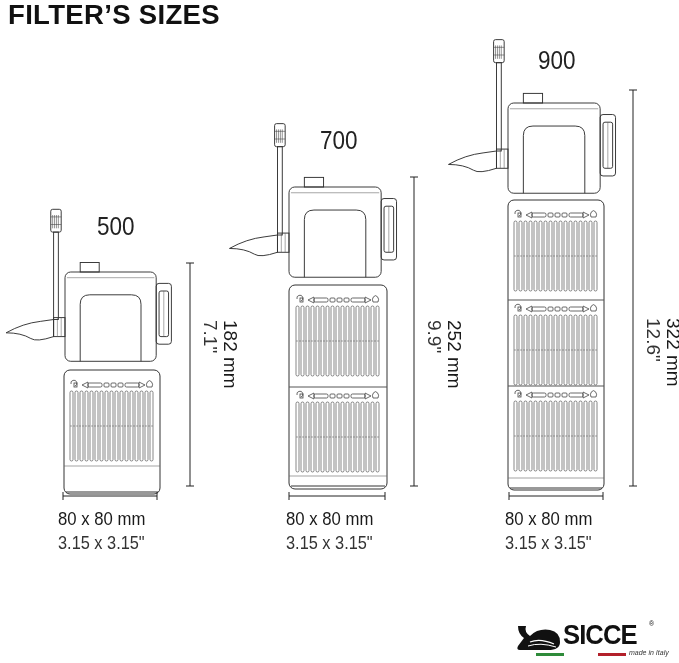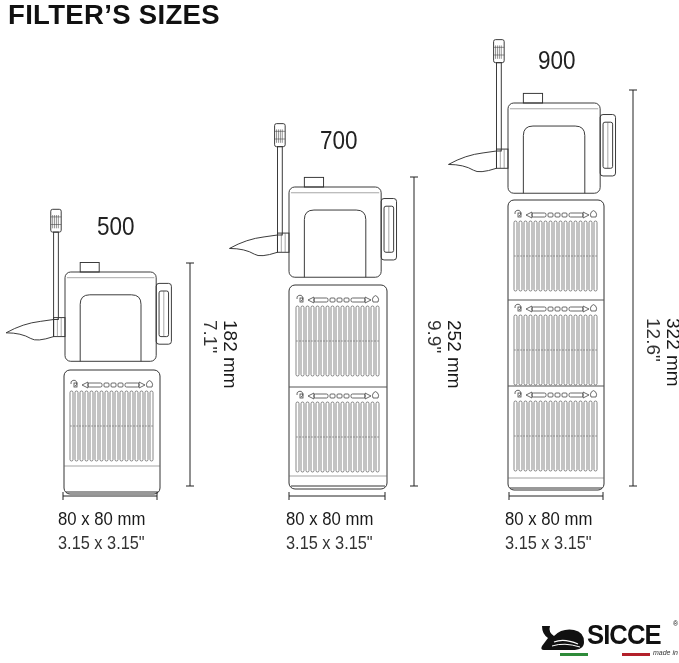--- a/index.html
+++ b/index.html
@@ -5,21 +5,21 @@
   html, body { margin: 0; padding: 0; background: #ffffff; }
   body { width: 679px; height: 663px; position: relative; overflow: hidden; font-family: "Liberation Sans", sans-serif; color: #111; }
   .title { position: absolute; left: 8px; top: 0px; font-family: "Liberation Sans", sans-serif; font-weight: 900; font-size: 27px; letter-spacing: 0.3px; color: #111; transform: scaleX(1.02); transform-origin: left top; }
   .model-label { position: absolute; font-family: "Liberation Sans", sans-serif; font-size: 25px; color: #222; transform: scaleX(0.9); transform-origin: left top; }
   .dim-main { position: absolute; font-family: "Liberation Sans", sans-serif; font-size: 19px; color: #1a1a1a; transform: scaleX(0.88); transform-origin: left top; white-space: nowrap; }
   .dim-sub { position: absolute; font-family: "Liberation Sans", sans-serif; font-size: 19px; color: #333; font-weight: 300; transform: scaleX(0.86); transform-origin: left top; white-space: nowrap; }
   .vert { position: absolute; white-space: nowrap; transform-origin: left top; transform: rotate(90deg); font-family: "Liberation Sans", sans-serif; }
   .vert .mm { font-size: 19px; color: #1a1a1a; display: block; line-height: 20px; }
   .vert .in { font-size: 19px; color: #333; display: block; line-height: 20px; }
   svg.drawing { position: absolute; left: 0; top: 0; }
-  .logo { position: absolute; left: 540px; top: 618px; width: 140px; height: 42px; }
+  .logo { position: absolute; left: 516px; top: 618px; width: 140px; height: 42px; }
   .logo-text { position: absolute; left: 47px; top: 2px; font-family: "Liberation Sans", sans-serif; font-weight: 900; font-size: 27px; letter-spacing: -1px; color: #111; transform: scaleX(0.95); transform-origin: left top; }
   .logo-reg { position: absolute; left: 133px; top: 2px; font-size: 7px; color: #111; }
   .flag-green { position: absolute; left: 20px; top: 35px; width: 28px; height: 3px; background: #2e8b3a; }
   .flag-red { position: absolute; left: 82px; top: 35px; width: 28px; height: 3px; background: #b3202a; }
   .made-in { position: absolute; left: 113px; top: 31px; font-size: 7px; font-style: italic; color: #333; white-space: nowrap; }
 </style>
 </head>
 <body>
 
 <div class="title">FILTER’S SIZES</div>

